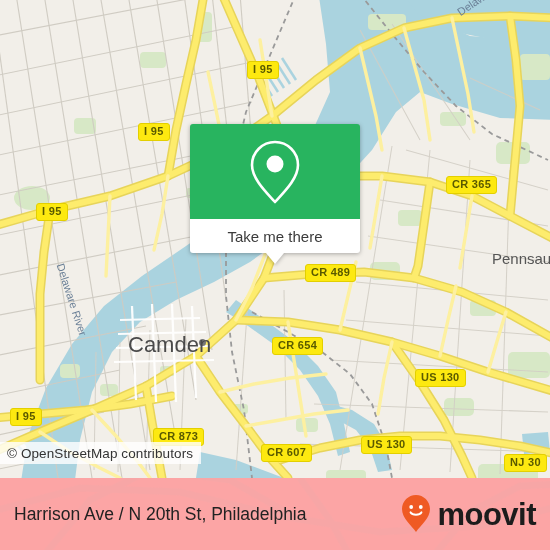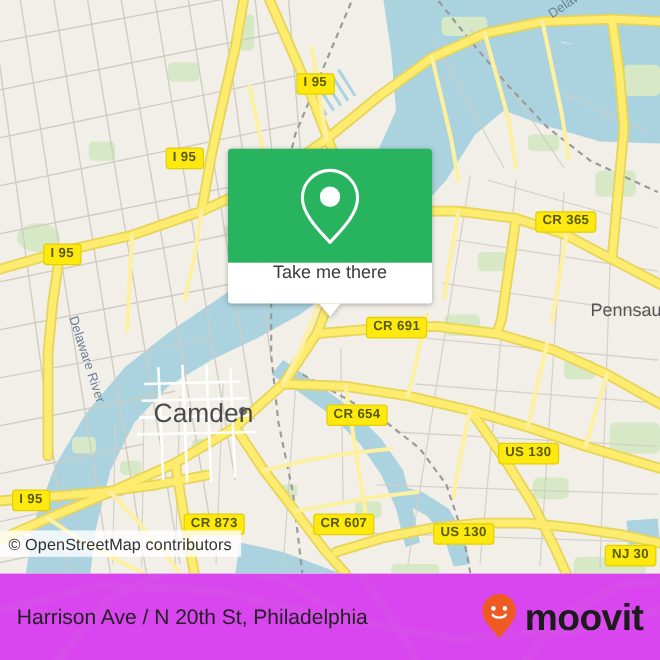--- a/index.html
+++ b/index.html
@@ -19,29 +19,29 @@
           display:flex;align-items:center;padding-left:7px;
           font-size:13.5px;color:#333;letter-spacing:.1px;z-index:40;
           padding-right:8px;}
 
   
   #popup{position:absolute;left:190px;top:124px;width:170px;z-index:60;
          filter:drop-shadow(0 1px 2px rgba(0,0,0,.30));}
   #popup-head{background:#28b45f;height:95px;border-radius:3px 3px 0 0;
               display:flex;align-items:center;justify-content:center;}
   #popup-foot{background:#fff;height:34px;border-radius:0 0 3px 3px;
-              display:flex;align-items:flex-start;justify-content:center;
+              display:flex;align-items:center;justify-content:center;
               font-size:15px;color:#3b3b3b;position:relative;}
   #popup-tail{position:absolute;left:50%;margin-left:-9px;bottom:-11px;
               width:0;height:0;border-left:9px solid transparent;
               border-right:9px solid transparent;border-top:11px solid #fff;}
 
   
   #bottom{position:absolute;left:0;top:478px;width:550px;height:72px;
-          background:#d946ef;z-index:50;overflow:hidden;}
+          background:#fca5a5;z-index:50;overflow:hidden;}
   #bottom-ghost{position:absolute;left:0;top:-478px;width:550px;height:550px;
                 opacity:.06;pointer-events:none;}
   #place-name{position:absolute;left:14px;top:0;height:72px;display:flex;
               align-items:center;font-size:17.5px;color:#222;z-index:2;}
   #brand{position:absolute;right:14px;top:0;height:72px;display:flex;
          align-items:center;gap:6px;z-index:2;}
   #brand-word{font-size:31px;font-weight:bold;color:#1c1c1c;letter-spacing:-.5px;
               line-height:1;}
 
   
@@ -255,26 +255,26 @@
           <path d="M 192,306 L 196,398"></path>
         </g>
       </g>
     </svg>
 
     <div class="shield" style="left:247px;top:61px">I 95</div>
     <div class="shield" style="left:138px;top:123px">I 95</div>
     <div class="shield" style="left:36px;top:203px">I 95</div>
     <div class="shield" style="left:10px;top:408px">I 95</div>
     <div class="shield" style="left:446px;top:176px">CR 365</div>
-    <div class="shield" style="left:305px;top:264px">CR 691</div>
+    <div class="shield" style="left:305px;top:264px">CR 489</div>
     <div class="shield" style="left:272px;top:337px">CR 654</div>
     <div class="shield" style="left:415px;top:369px">US 130</div>
     <div class="shield" style="left:361px;top:436px">US 130</div>
     <div class="shield" style="left:153px;top:428px">CR 873</div>
-    <div class="shield" style="left:261px;top:428px">CR 607</div>
+    <div class="shield" style="left:261px;top:444px">CR 607</div>
     <div class="shield" style="left:504px;top:454px">NJ 30</div>
 
     <div class="citydot" style="left:199px;top:339px"></div>
     <div class="citylabel" style="left:128px;top:332px">Camden</div>
     <div class="citylabel" style="left:492px;top:250px;font-size:15px;color:#555">Pennsauken</div>
 
     <div class="riverlabel" style="left:455px;top:8px;transform:rotate(-34deg);transform-origin:left top">Delaware River</div>
     <div class="riverlabel" style="left:66px;top:262px;transform:rotate(72deg);transform-origin:left top">Delaware River</div>
 
     <div id="attrib">© OpenStreetMap contributors</div>

